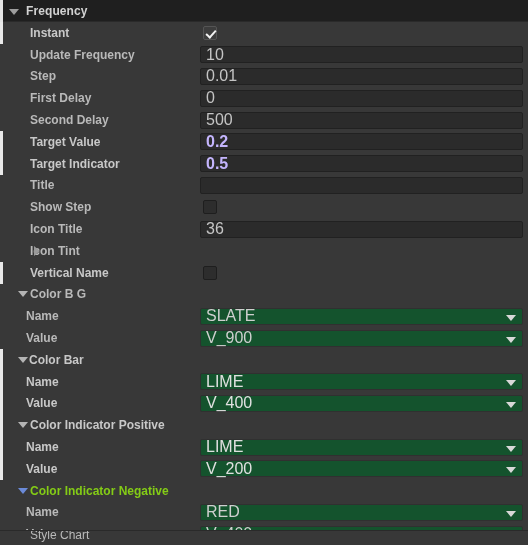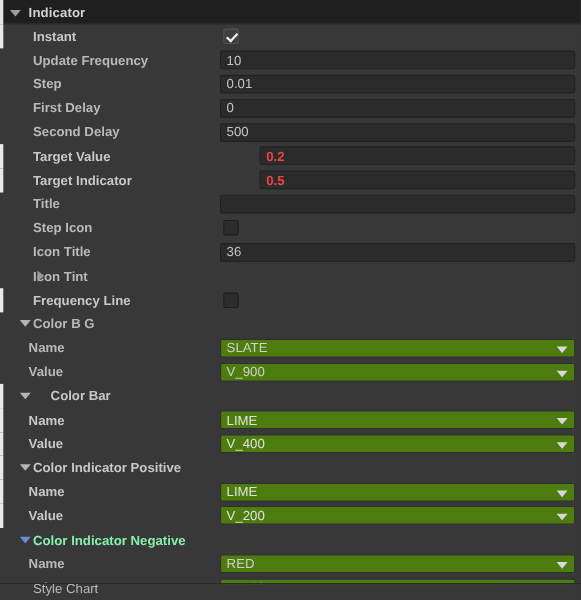--- a/index.html
+++ b/index.html
@@ -83,21 +83,21 @@
   }
 
   .label {
     font-size: 12px;
     color: #b9b9b9;
     white-space: nowrap;
     user-select: none;
     font-weight: bold;
   }
   .label.bold { font-weight: bold; color: #c8c8c8; }
-  .label.blue { color: #86efac; }
+  .label.blue { color: #84cc16; }
 
   .foldout {
     position: absolute;
     width: 14px; height: 14px;
     display: flex;
     align-items: center;
     justify-content: center;
   }
 
   
@@ -114,34 +114,34 @@
   }
 
   .textfield {
     background: #2b2b2b;
     border: 1px solid #212121;
     border-radius: 2px;
     height: 17px;
     display: flex;
     align-items: center;
     padding-left: 5px;
-    font-size: 12px;
+    font-size: 16px;
     color: #c4c4c4;
   }
-  .textfield.bold { font-weight: bold; color: #ef4444; margin-left: 36px; }
+  .textfield.bold { font-weight: bold; color: #c4b5fd; }
 
   .dropdown {
-    background: #4d7c0f;
+    background: #14532d;
     border: 1px solid #303030;
     border-radius: 2px;
     height: 17px;
     display: flex;
     align-items: center;
     padding-left: 5px;
-    font-size: 12px;
+    font-size: 16px;
     color: #cfcfcf;
     position: relative;
   }
   .dropdown.bold { font-weight: normal; color: #e0e0e0; }
   .dd-arrow {
     position: absolute;
     right: 6px; top: 6px;
     width: 0; height: 0;
     border-left: 5px solid transparent;
     border-right: 5px solid transparent;
@@ -193,21 +193,21 @@
   }
 </style>
 </head>
 <body>
 
 <div id="inspector">
 
   <div class="header">
     <div class="edge"></div>
     <span class="tri"></span>
-    <span class="header-title">Indicator</span>
+    <span class="header-title">Frequency</span>
   </div>
 
   <div class="body" id="rows-container">
       <div class="row">
         <div class="ovbar" style="top: 0px; height: 21.8px;"></div>
         <div class="label ind1 bold">Instant</div>
         <div class="checkbox checked"></div>
       </div>
       <div class="row">
         <div class="label ind1">Update Frequency</div>
@@ -247,38 +247,38 @@
           <div class="textfield bold">0.5</div>
         </div>
       </div>
       <div class="row">
         <div class="label ind1">Title</div>
         <div class="field">
           <div class="textfield"></div>
         </div>
       </div>
       <div class="row">
-        <div class="label ind1">Step Icon</div>
+        <div class="label ind1">Show Step</div>
         <div class="checkbox"></div>
       </div>
       <div class="row">
         <div class="label ind1">Icon Title</div>
         <div class="field">
           <div class="textfield">36</div>
         </div>
       </div>
       <div class="row">
         <div class="foldout" style="left: 30px;">
           <span class="tri-right"></span>
         </div>
         <div class="label ind1">Icon Tint</div>
       </div>
       <div class="row">
         <div class="ovbar" style="top: 0px; height: 21.8px;"></div>
-        <div class="label ind1 bold">Frequency Line</div>
+        <div class="label ind1 bold">Vertical Name</div>
         <div class="checkbox"></div>
       </div>
       <div class="row">
         <div class="foldout" style="left: 16px;">
           <span class="tri"></span>
         </div>
         <div class="label ind2" style="padding-left: 30px;">Color B G</div>
       </div>
       <div class="row">
         <div class="label ind3">Name</div>
@@ -290,21 +290,21 @@
         <div class="label ind3">Value</div>
         <div class="field">
           <div class="dropdown">V_900<span class="dd-arrow"></span></div>
         </div>
       </div>
       <div class="row">
         <div class="ovbar" style="top: 0px; height: 21.8px;"></div>
         <div class="foldout" style="left: 16px;">
           <span class="tri"></span>
         </div>
-        <div class="label ind2 bold" style="padding-left: 46px;">Color Bar</div>
+        <div class="label ind2 bold" style="padding-left: 29px;">Color Bar</div>
       </div>
       <div class="row">
         <div class="ovbar" style="top: 0px; height: 21.8px;"></div>
         <div class="label ind3 bold">Name</div>
         <div class="field">
           <div class="dropdown bold">LIME<span class="dd-arrow"></span></div>
         </div>
       </div>
       <div class="row">
         <div class="ovbar" style="top: 0px; height: 21.8px;"></div>

